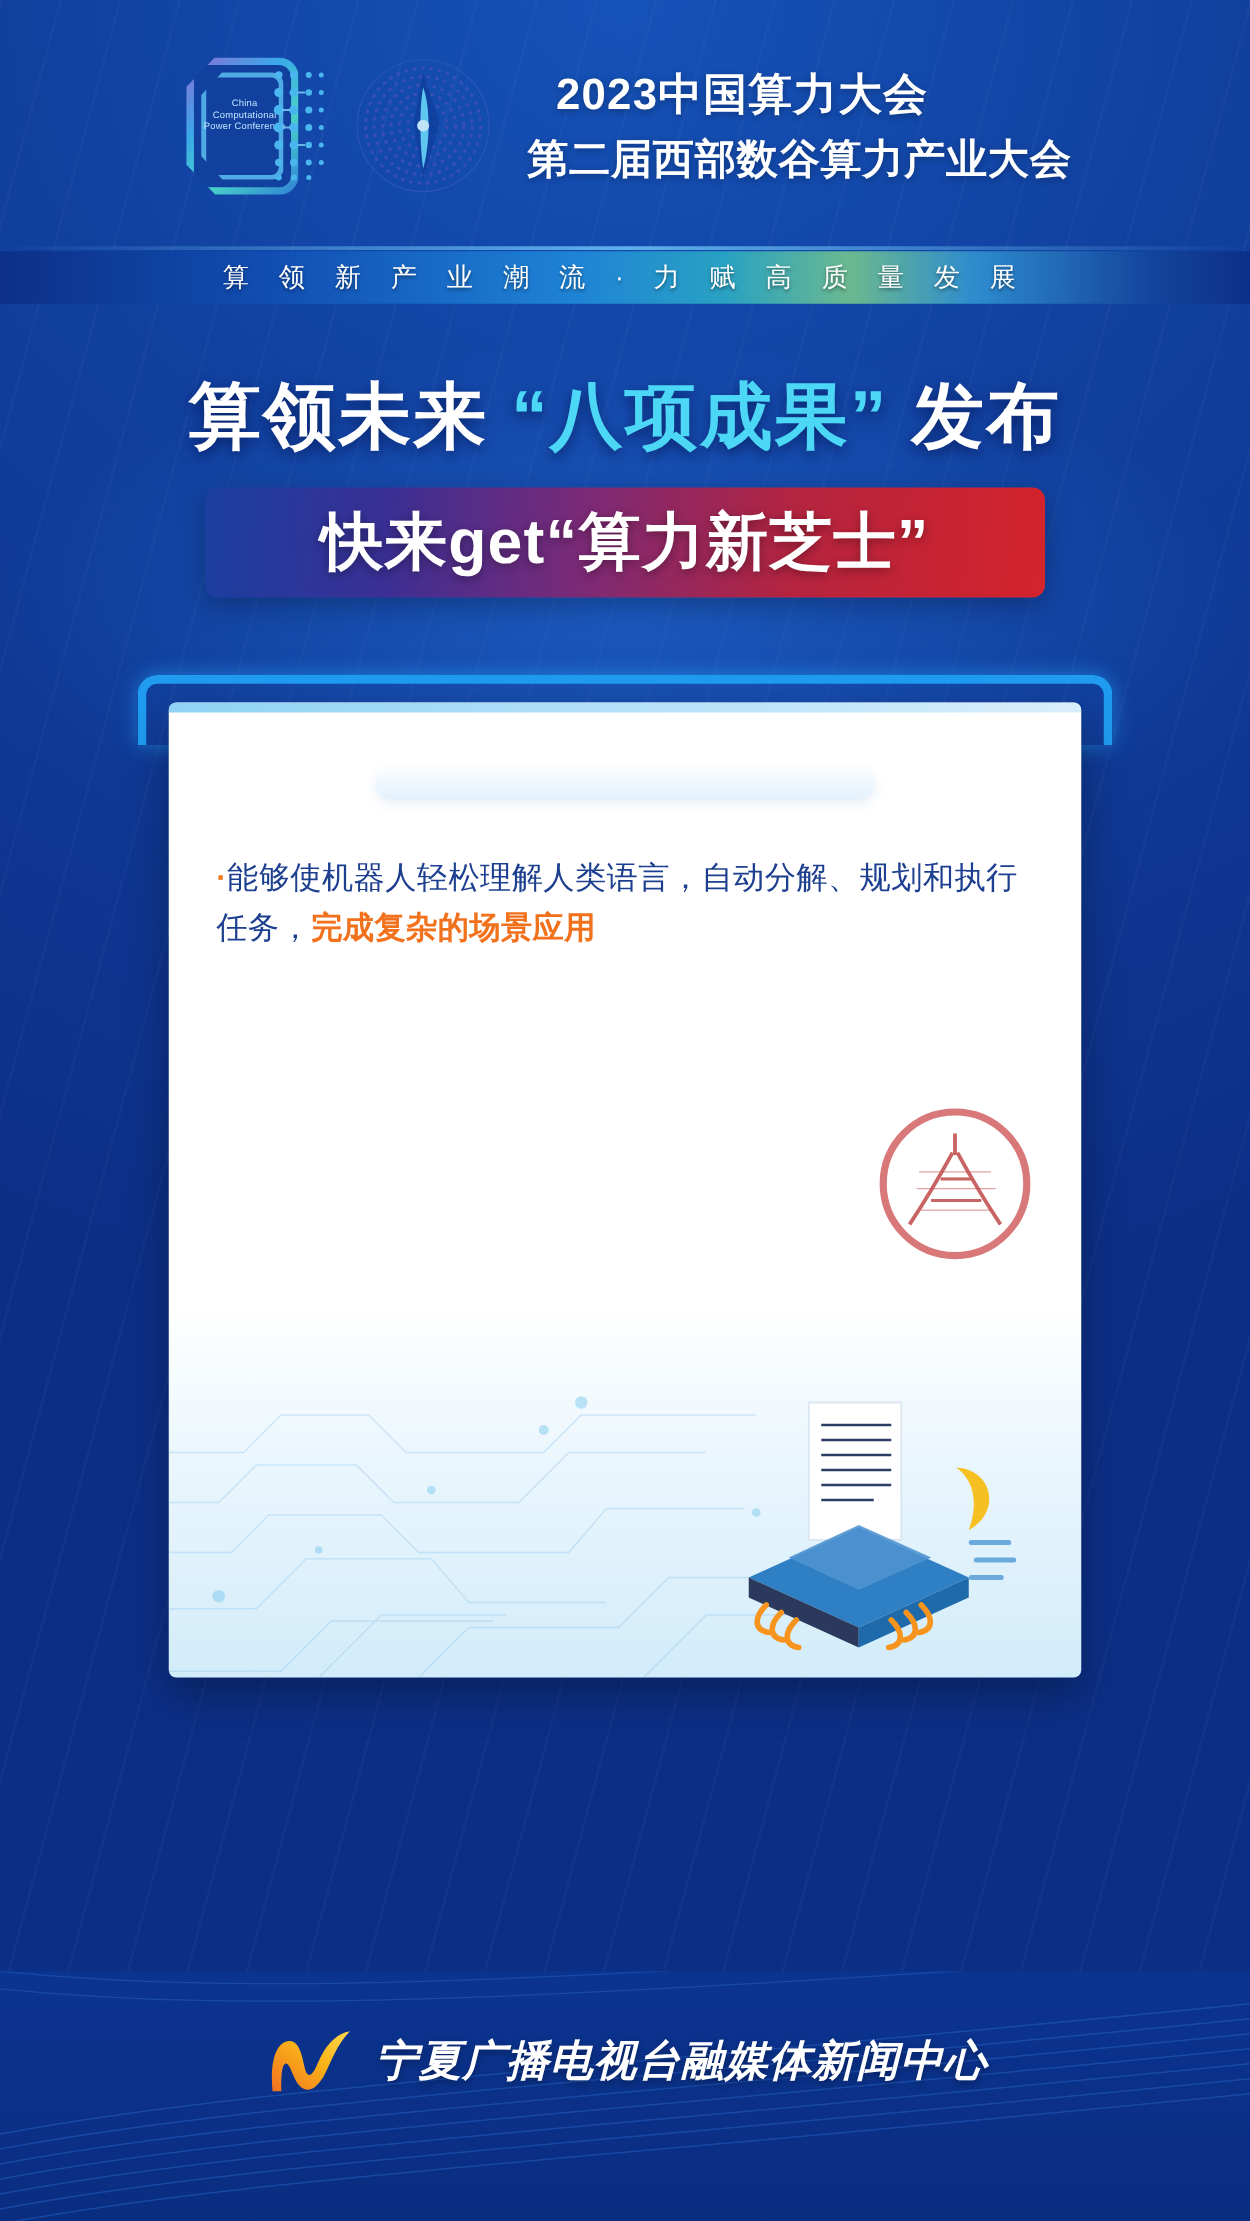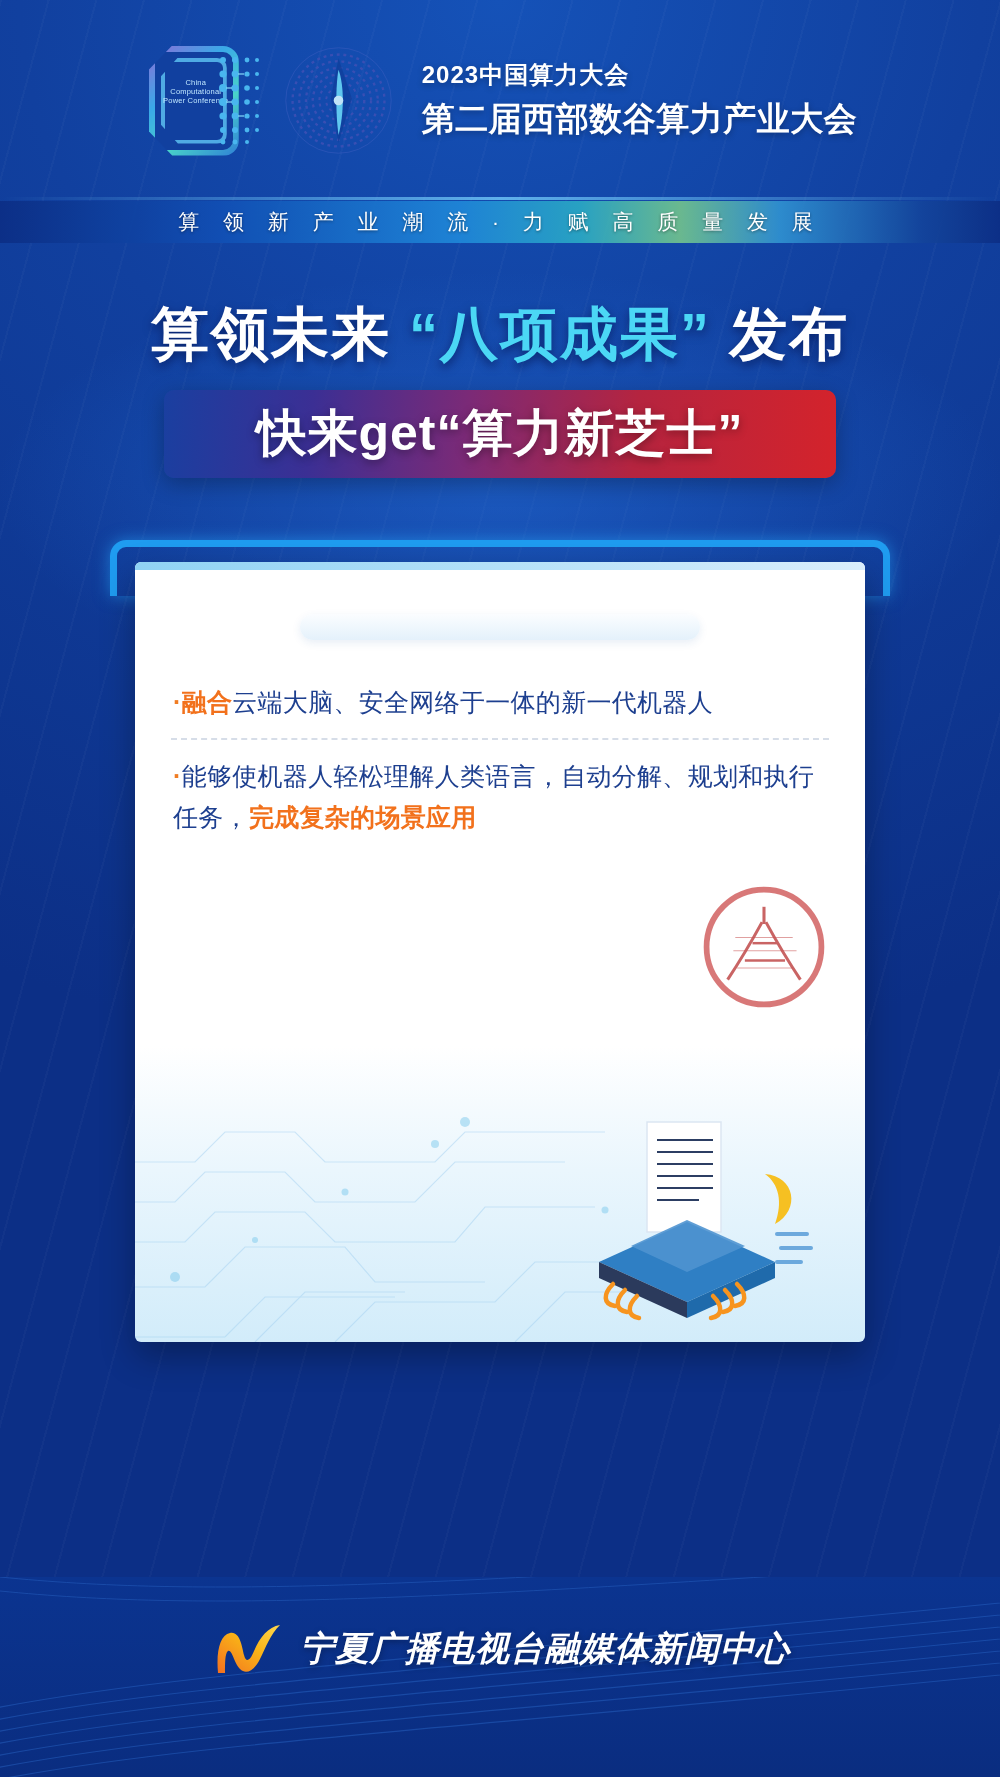--- a/index.html
+++ b/index.html
@@ -62,23 +62,24 @@
     font-size:7.5px; line-height:9px; color:#bfe6ff; text-align:center;
     letter-spacing:.2px;
   }
   .logo-hex .dots{
     position:absolute; right:0; top:10px; width:46px; height:98px;
   }
   .logo-fan{ width:115px; height:115px; }
 
   .header-titles{ color:#fff; text-align:left; }
   .h-line1{
-    font-size:24px; font-weight:bold; letter-spacing:1px;
+    font-size:35px; font-weight:bold; letter-spacing:1px;
     text-shadow:0 2px 6px rgba(0,0,0,.3);
     white-space:nowrap;
+    margin-left:23px;
   }
   .h-line2{
     font-size:33px; font-weight:bold; letter-spacing:.5px;
     margin-top:6px; white-space:nowrap;
     text-shadow:0 2px 6px rgba(0,0,0,.3);
     text-align:right;
   }
 
   
   .slogan-wrap{ position:relative; height:60px; }
@@ -344,23 +345,20 @@
             <path d="M38 74 L104 74"></path>
             <path d="M42 92 L100 92"></path>
         </g>
       </svg>
 
       <div class="card-title">
       </div>
 
       <div class="bullets">
         <div class="bullet">
-          <span class="dot">·</span><span class="hl">融合</span><span>云端大脑、安全网络于一体的新一代机器人</span>
-        </div>
-        <div class="bullet">
           <span class="dot">·</span><span>能够使机器人轻松理解人类语言，自动分解、规划和执行任务，</span><span class="hl">完成复杂的场景应用</span>
         </div>
       </div>
 
       <svg class="illus" viewBox="0 0 250 210">
 
         <g>
           <path d="M78 8 L152 8 L152 118 L78 118 Z" fill="#ffffff" stroke="#dbe6f2" stroke-width="1.5"></path>
           <g stroke="#2c3e63" stroke-width="2">
             <path d="M88 26 L144 26"></path>

